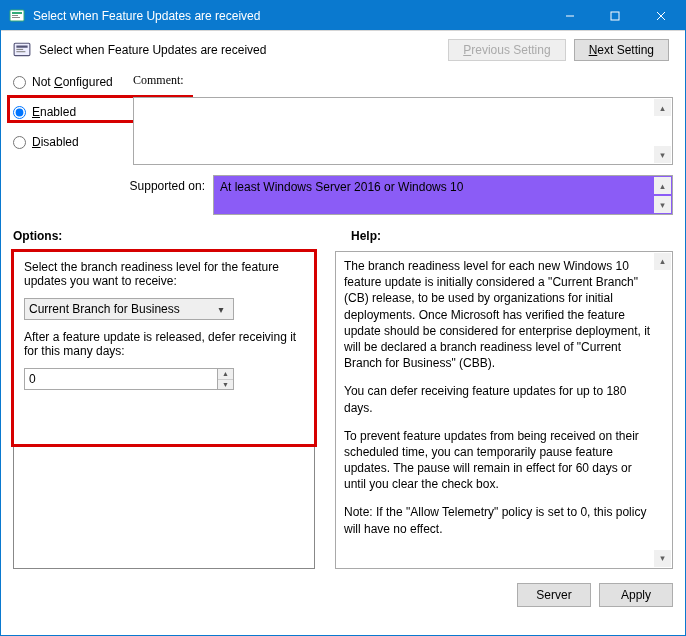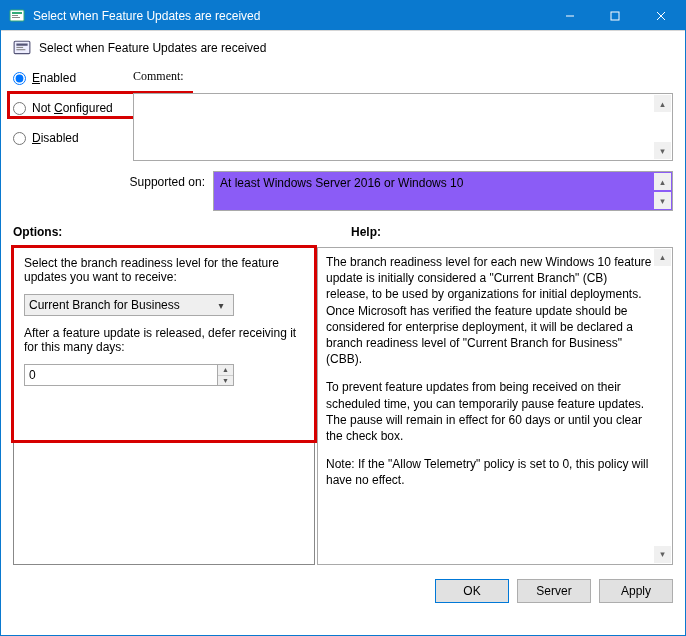--- a/index.html
+++ b/index.html
@@ -98,21 +98,21 @@
   }
   .supportedzone .sbox .scroll-up{top:1px;} .supportedzone .sbox .scroll-dn{bottom:1px;}
 
   .midlabels {
     display:flex; padding: 6px 12px 4px 12px; font-weight: bold;
   }
   .midlabels .opt { flex: 0 0 330px; }
   .midlabels .hlp { flex:1; padding-left:8px;}
 
   .mainrow {
-    display:flex; padding: 4px 12px 8px 12px; gap: 2px; height: 330px;
+    display:flex; padding: 4px 12px 8px 12px; gap: 20px; height: 330px;
   }
   .optbox {
     flex: 0 0 302px;
     border:1px solid #888;
     padding: 8px 10px;
     position:relative;
   }
   .redframe {
     position:absolute;
     border:3px solid #d60000;
@@ -211,32 +211,36 @@
 <div class="topzone">
   <span class="smallicon">
     <svg viewBox="0 0 16 16">
         <rect x="1" y="2" width="14" height="11" rx="1" fill="#eef" stroke="#557" stroke-width="1"></rect>
         <rect x="3" y="4" width="10" height="2" fill="#557"></rect>
         <rect x="3" y="7" width="6" height="1" fill="#888"></rect>
         <rect x="3" y="9" width="8" height="1" fill="#888"></rect>
       </svg>
   </span>
   <span class="ttl">Select when Feature Updates are received</span>
+  <div class="navbtns">
+    <button class="btn disabled"><u class="key">P</u><span>revious Setting</span></button>
+    <button class="btn"><u class="key">N</u>ext Setting</button>
+  </div>
 </div>
 
 <div class="radiozone">
   <div class="row">
     <div class="radiocol" style="position:relative;">
       <label>
+        <input type="radio" name="cfg" style="">
+        <span>Not <u class="key">C</u>onfigured</span>
+      </label>
+      <label>
         <input type="radio" name="cfg" checked="" style="">
         <span><u class="key">E</u>nabled</span>
-      </label>
-      <label>
-        <input type="radio" name="cfg" style="">
-        <span>Not <u class="key">C</u>onfigured</span>
       </label>
       <label>
         <input type="radio" name="cfg" style="">
         <span><u class="key">D</u>isabled</span>
       </label>
       <div class="redframe" style="left:-6px; top:22px; width:186px; height:28px;"></div>
     </div>
     <div class="commentzone">
       <div class="lbl">Comment:</div>
       <div class="txwrap">
@@ -279,24 +283,24 @@
         <div class="btns">
           <div>▲</div>
           <div>▼</div>
         </div>
       </div>
     </div>
   </div>
 
   <div class="helpbox">
     <p>The branch readiness level for each new Windows 10 feature update is initially considered a "Current Branch" (CB) release, to be used by organizations for initial deployments. Once Microsoft has verified the feature update should be considered for enterprise deployment, it will be declared a branch readiness level of "Current Branch for Business" (CBB).</p>
+    <p>You can defer receiving feature updates for up to 180 days.</p>
     <p>To prevent feature updates from being received on their scheduled time, you can temporarily pause feature updates. The pause will remain in effect for 60 days or until you clear the check box.</p>
     <p>Note: If the "Allow Telemetry" policy is set to 0, this policy will have no effect.</p>
     <div class="scroll-up">▴</div>
     <div class="scroll-dn">▾</div>
   </div>
 </div>
 
 <div class="btnbar">
-  <div class="bbtn primary">OK</div>
   <div class="bbtn">Server</div>
   <div class="bbtn">Apply</div>
 </div>
 
 </body></html>

